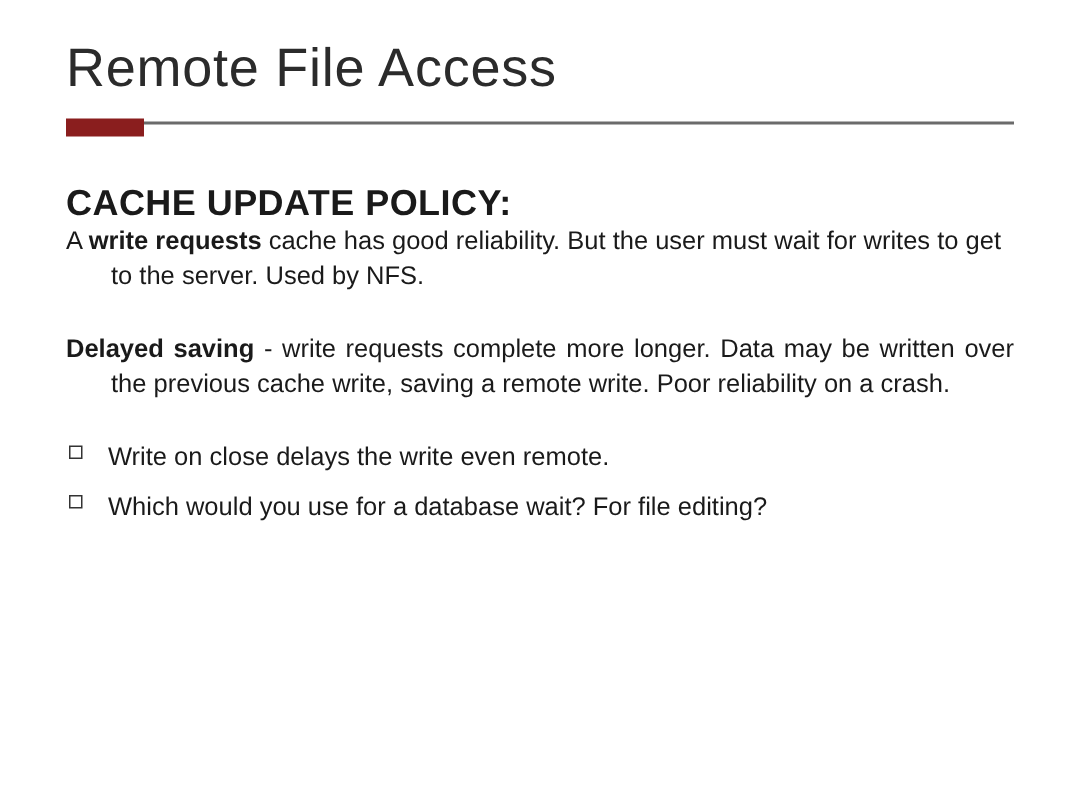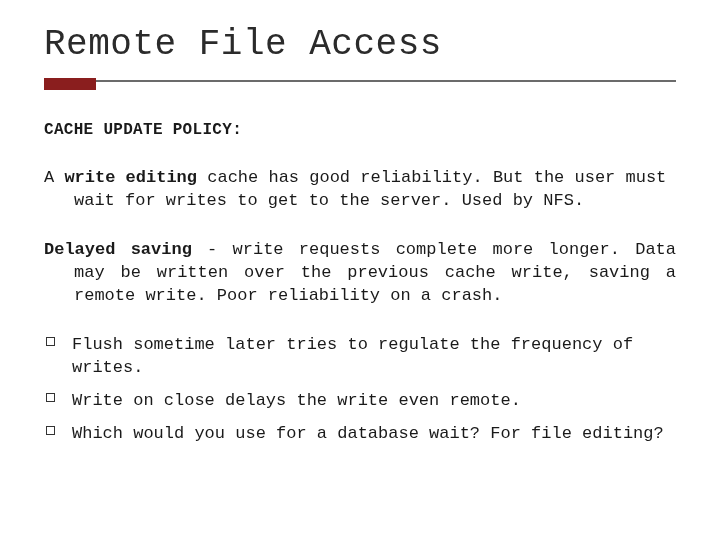--- a/index.html
+++ b/index.html
@@ -1,22 +1,22 @@
 <!DOCTYPE html>
 <html><head>
 <meta charset="utf-8">
 <style>
   * { margin: 0; padding: 0; box-sizing: border-box; }
   html, body { width: 720px; height: 540px; background: #ffffff; font-family: Arial, Helvetica, sans-serif; color: #1a1a1a; }
-  .slide { position: relative; width: 720px; height: 440px; padding: 24px 44px 30px 44px; font-family: Liberation Mono, monospace; }
+  .slide { position: relative; width: 720px; height: 440px; padding: 24px 44px 30px 44px; }
   .title { font-size: 36px; font-weight: 400; color: #2b2b2b; margin-bottom: 10px; letter-spacing: 0.5px; }
   .rule-wrap { margin-top: 6px; margin-bottom: 28px; }
   .rule-accent { display: inline-block; width: 52px; height: 12px; background: #8a1e1e; vertical-align: middle; }
   .rule-line { display: inline-block; width: calc(100% - 52px); height: 2px; background: #6b6b6b; vertical-align: middle; margin-bottom:5px; }
-  .subheading { font-size: 16px; font-weight: 700; margin-bottom: 28px; letter-spacing: 0.3px; }
+  .subheading { font-size: 24px; font-weight: 700; letter-spacing: 0.3px; }
   .para { font-size: 17px; line-height: 1.35; margin-bottom: 26px; padding-left: 0; }
   .para .hang { display: block; padding-left: 30px; text-indent: -30px; }
   .justify .hang { text-align: justify; }
   .b { font-weight: 700; }
   .bullets { list-style: none; margin-top: 2px; }
   .bullets li { font-size: 17px; line-height: 1.35; padding-left: 28px; position: relative; margin-bottom: 10px; }
   .bullets li .marker { position: absolute; left: 2px; top: 3px; width: 9px; height: 9px; border: 1.4px solid #333; background: transparent; }
 </style>
 </head>
 <body>
@@ -26,35 +26,31 @@
   <h1 class="title">Remote File Access</h1>
 
   <div class="rule-wrap">
     <span class="rule-accent"></span><span class="rule-line"></span>
   </div>
 
   <div class="subheading">CACHE UPDATE POLICY:</div>
 
   <div class="para">
     <span class="hang">
-      <span>A </span><span class="b">write editing</span><span> cache has good reliability. But the user must wait for writes to get to the server. Used by NFS.</span>
+      <span>A </span><span class="b">write requests</span><span> cache has good reliability. But the user must wait for writes to get to the server. Used by NFS.</span>
     </span>
   </div>
 
   <div class="para justify">
     <span class="hang">
       <span class="b">Delayed saving</span><span> - write requests complete more longer. Data may be written over the previous cache write, saving a remote write. Poor reliability on a crash.</span>
     </span>
   </div>
 
   <ul class="bullets">
-    <li>
-      <span class="marker"></span>
-      <span>Flush sometime later tries to regulate the frequency of writes.</span>
-    </li>
     <li>
       <span class="marker"></span>
       <span>Write on close delays the write even remote.</span>
     </li>
     <li>
       <span class="marker"></span>
       <span>Which would you use for a database wait? For file editing?</span>
     </li>
   </ul>
 

